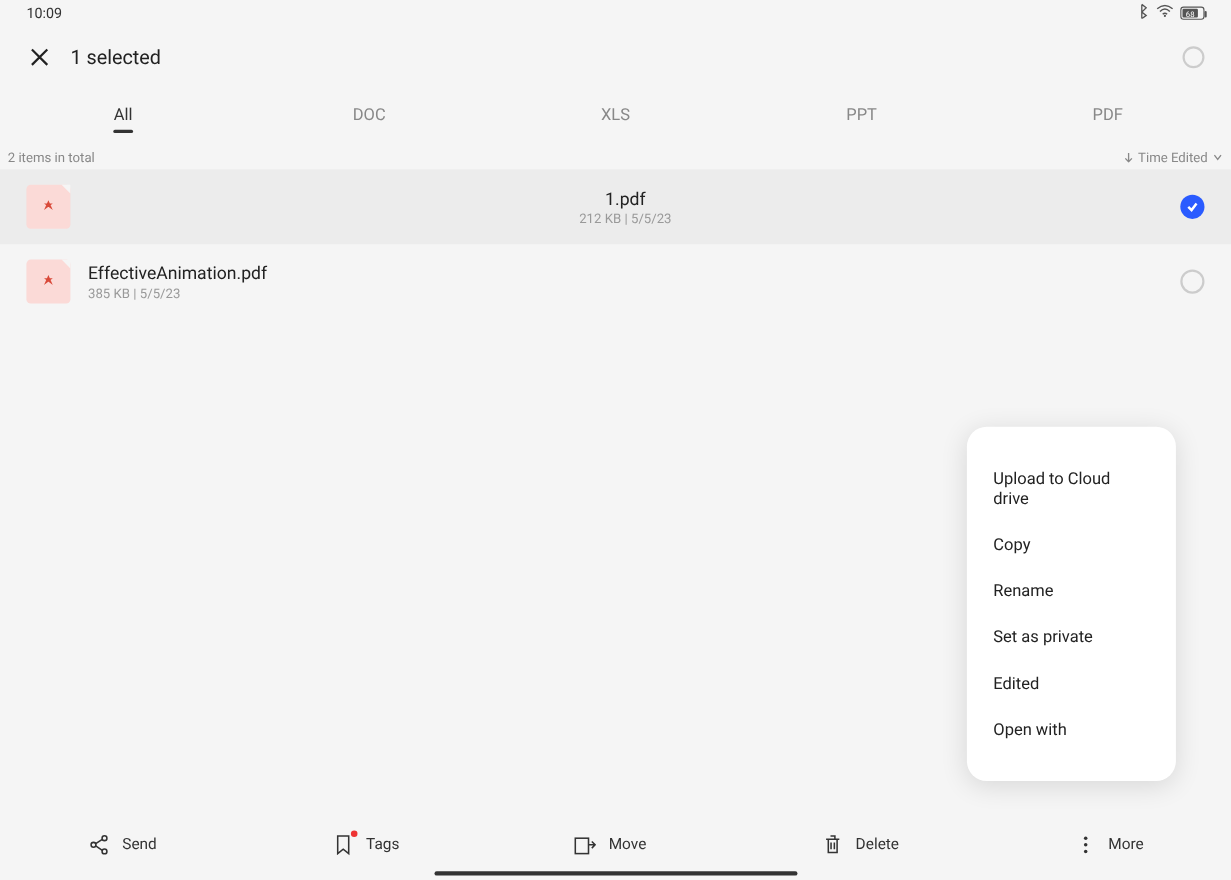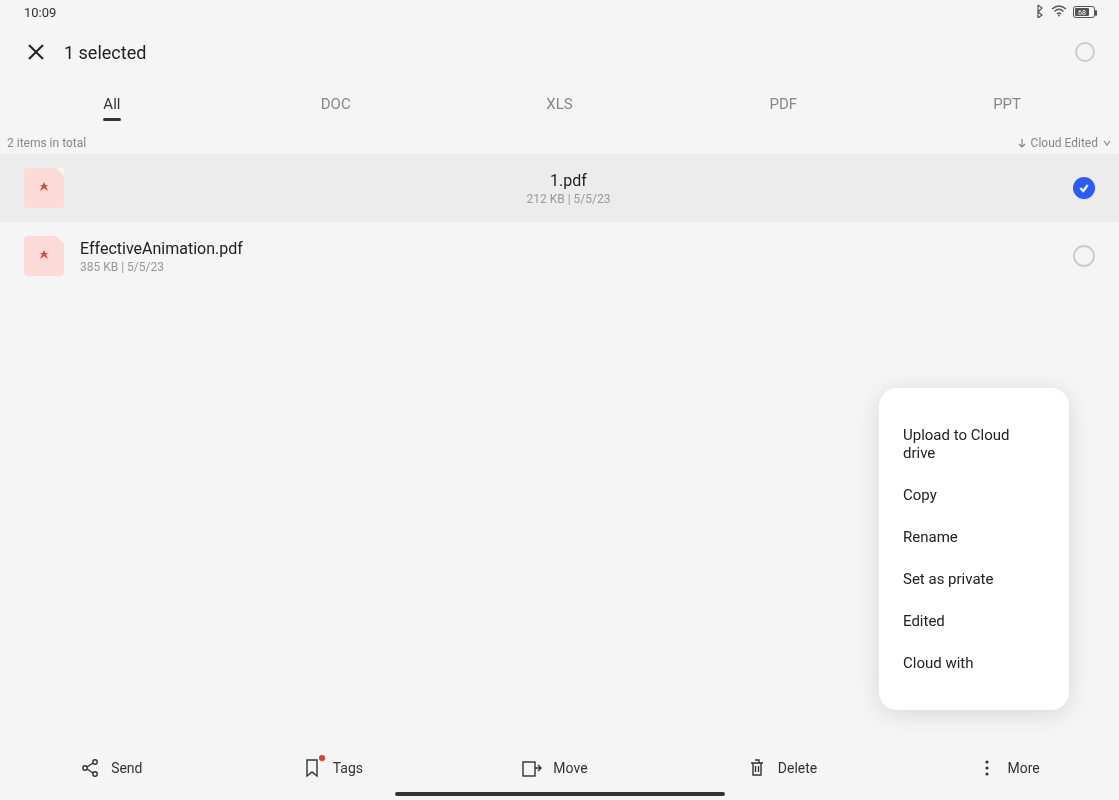--- a/index.html
+++ b/index.html
@@ -78,31 +78,31 @@
   </div>
   <div class="title">1 selected</div>
   <div class="header-spacer"></div>
   <div class="select-all-circle"></div>
 </div>
 
 <div class="tabs">
   <div class="tab active">All</div>
   <div class="tab">DOC</div>
   <div class="tab">XLS</div>
+  <div class="tab">PPT</div>
   <div class="tab">PDF</div>
-  <div class="tab">PPT</div>
 </div>
 
 <div class="summary">
   <span>2 items in total</span>
   <span class="sort">
     <svg width="10" height="10" viewBox="0 0 10 10">
         <path d="M5 1 L5 9 M2 6 L5 9 L8 6" stroke="#888" stroke-width="1.2" fill="none"></path>
       </svg>
-    <span>Cloud Edited</span>
+    <span>Time Edited</span>
     <svg width="10" height="10" viewBox="0 0 10 10">
         <path d="M2 3 L5 7 L8 3" stroke="#888" stroke-width="1.2" fill="none"></path>
       </svg>
   </span>
 </div>
 
 <div class="file-row selected">
   <div class="file-icon">
     <svg width="16" height="16" viewBox="0 0 16 16">
         <path d="M8 2 L4 11 L12 5 L4 5 L12 11 Z" fill="#d94a3a"></path>
@@ -135,21 +135,21 @@
   </div>
   <div class="check unchecked"></div>
 </div>
 
 <div class="context-menu">
   <div class="menu-item">Upload to Cloud drive</div>
   <div class="menu-item">Copy</div>
   <div class="menu-item">Rename</div>
   <div class="menu-item">Set as private</div>
   <div class="menu-item">Edited</div>
-  <div class="menu-item">Cloud with</div>
+  <div class="menu-item">Open with</div>
 </div>
 
 <div class="bottom-bar">
   <div class="action">
     <span class="action-icon">
       <svg width="20" height="20" viewBox="0 0 20 20">
           <circle cx="5" cy="10" r="2.2" fill="none" stroke="#333" stroke-width="1.4"></circle>
           <circle cx="15" cy="4" r="2.2" fill="none" stroke="#333" stroke-width="1.4"></circle>
           <circle cx="15" cy="16" r="2.2" fill="none" stroke="#333" stroke-width="1.4"></circle>
           <path d="M7 9 L13 5 M7 11 L13 15" stroke="#333" stroke-width="1.4"></path>

